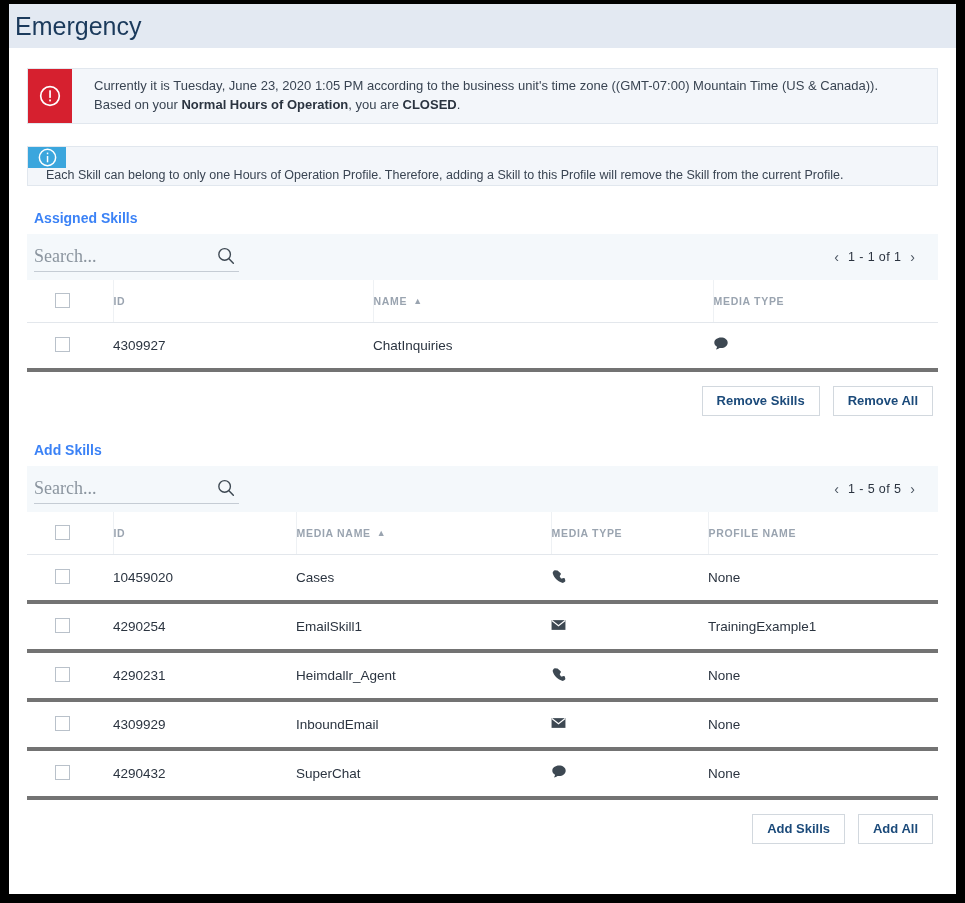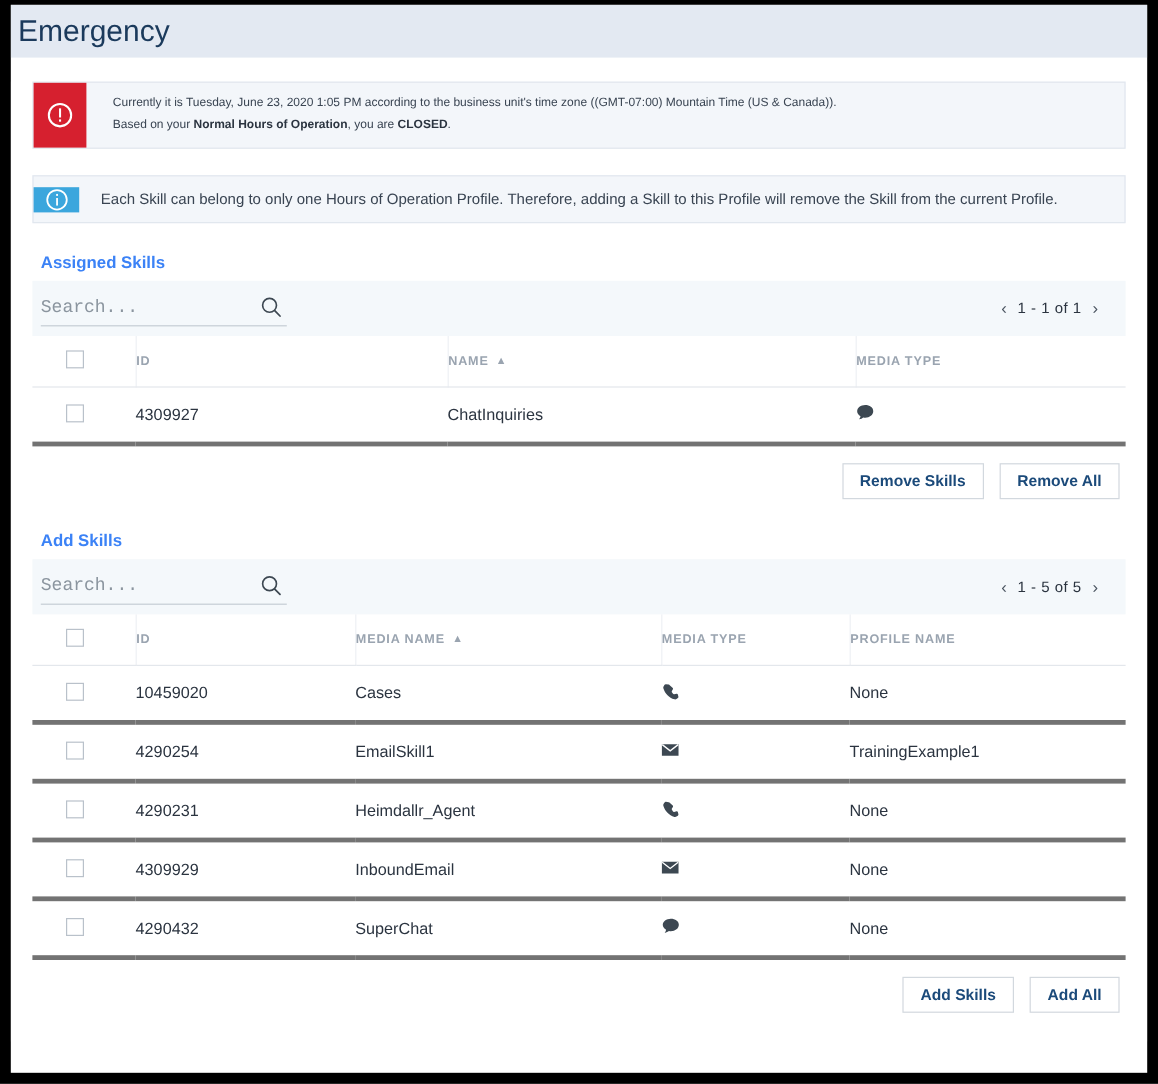--- a/index.html
+++ b/index.html
@@ -65,21 +65,21 @@
     width: 44px;
     min-width: 44px;
     background: #d6202f;
     display: flex;
     align-items: center;
     justify-content: center;
   }
   .alert-icon-box svg { display:block; }
   .alert-text {
     padding: 7px 0 0 22px;
-    font-size: 10px;
+    font-size: 13px;
     color: #394452;
     line-height: 19px;
   }
   .alert-text b { font-weight: 700; color:#2b3440; }
 
   
   .tabs {
     margin-top: 18px;
     display: flex;
     align-items: flex-end;
@@ -100,25 +100,26 @@
   .tab.active {
     color: #1b2733;
     font-weight: 700;
     border-bottom-color: #1387cb;
   }
 
   
   .info-banner {
     margin-top: 22px;
     display: flex;
-    align-items: center;
+    align-items: flex-start;
     background: #f3f6fa;
     border: 1px solid #e1e7ee;
     height: 40px;
     box-sizing: border-box;
+    flex-direction: column;
   }
   .info-icon-box {
     width: 38px;
     min-width: 38px;
     background: #3ba6dd;
     display: flex;
     align-items: center;
     justify-content: center;
   }
   .info-text {
@@ -152,23 +153,23 @@
     width: 205px;
     border-bottom: 1px solid #c5ccd4;
     height: 28px;
     display: flex;
     align-items: center;
   }
   .search-input {
     border: none;
     outline: none;
     background: transparent;
-    font-size: 15px;
+    font-size: 18px;
     color: #be185d;
-    font-family: Liberation Mono, monospace;
+    font-family: Liberation Serif, serif;
     width: 160px;
     padding: 0;
   }
   .search-input::placeholder { color: #8b959f; }
   .search-icon {
     position: absolute;
     right: 2px;
     top: 2px;
     cursor: pointer;
   }

